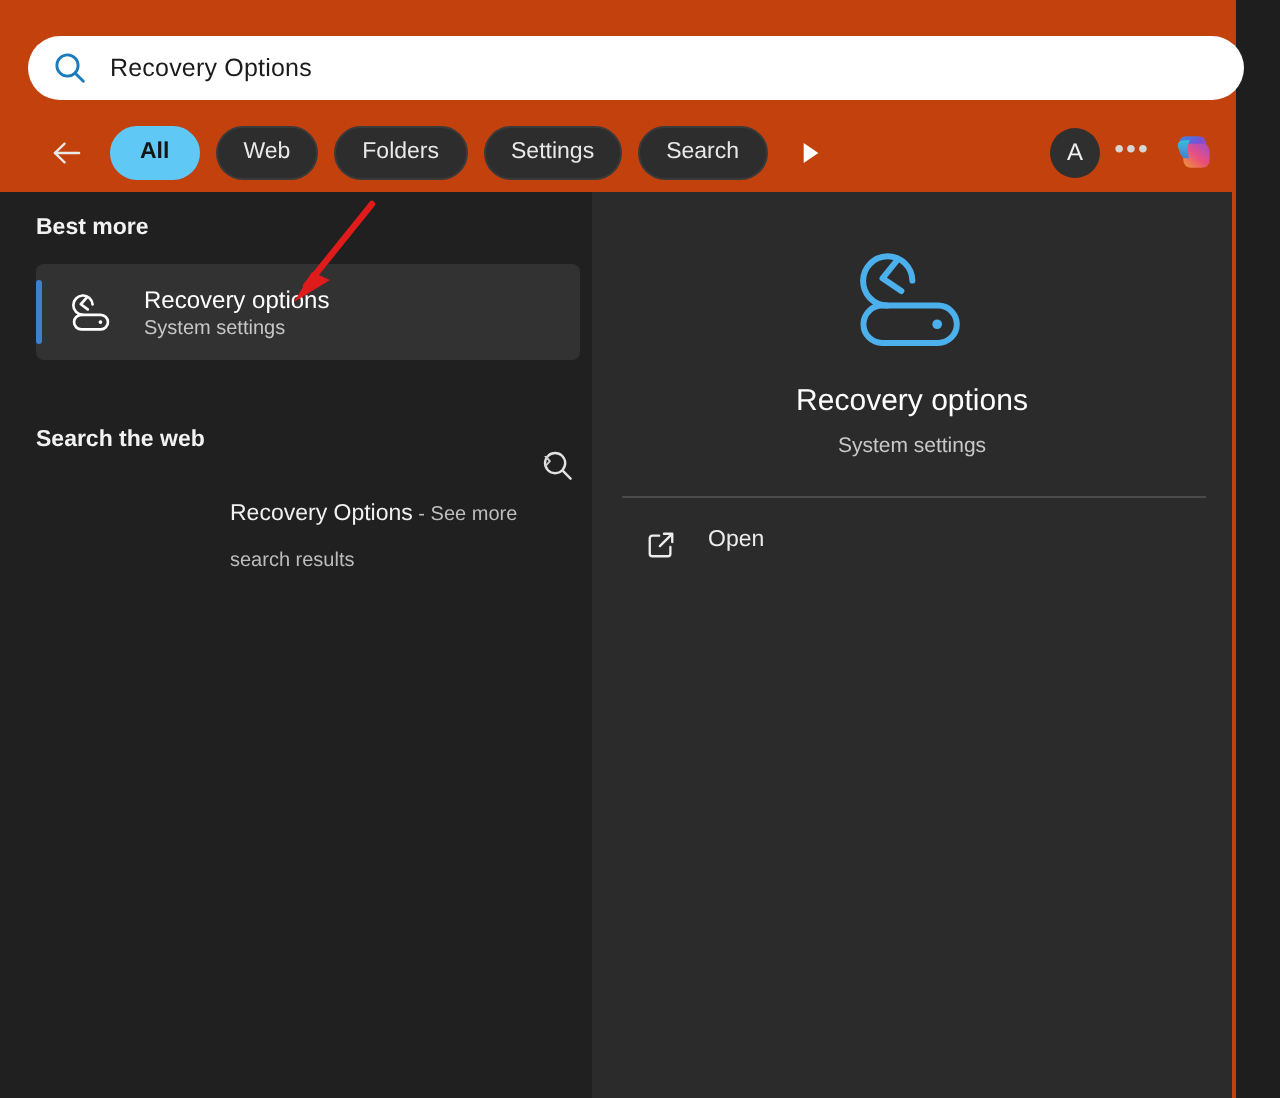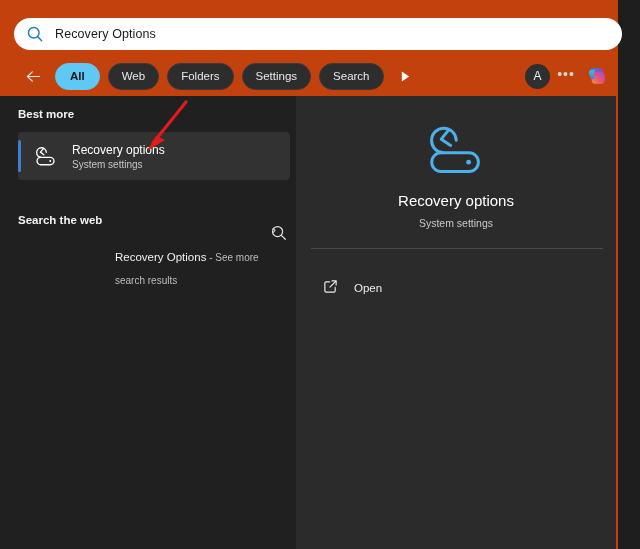--- a/index.html
+++ b/index.html
@@ -211,21 +211,21 @@
     position: absolute;
     left: 15px; top: 152px;
     width: 292px; height: 1px;
     background: #4a4a4a;
   }
   #open-action {
     position: absolute;
     left: 15px; top: 168px;
     width: 292px; height: 30px;
     display: flex;
-    align-items: flex-end;
+    align-items: flex-start;
     border-radius: 4px;
   }
   #open-icon {
     width: 16px; height: 16px;
     margin-left: 11px;
     flex: 0 0 16px;
     display: flex; align-items: center; justify-content: center;
   }
   #open-label { margin-left: 16px; color: #ececec; font-size: 11.5px; }
 

